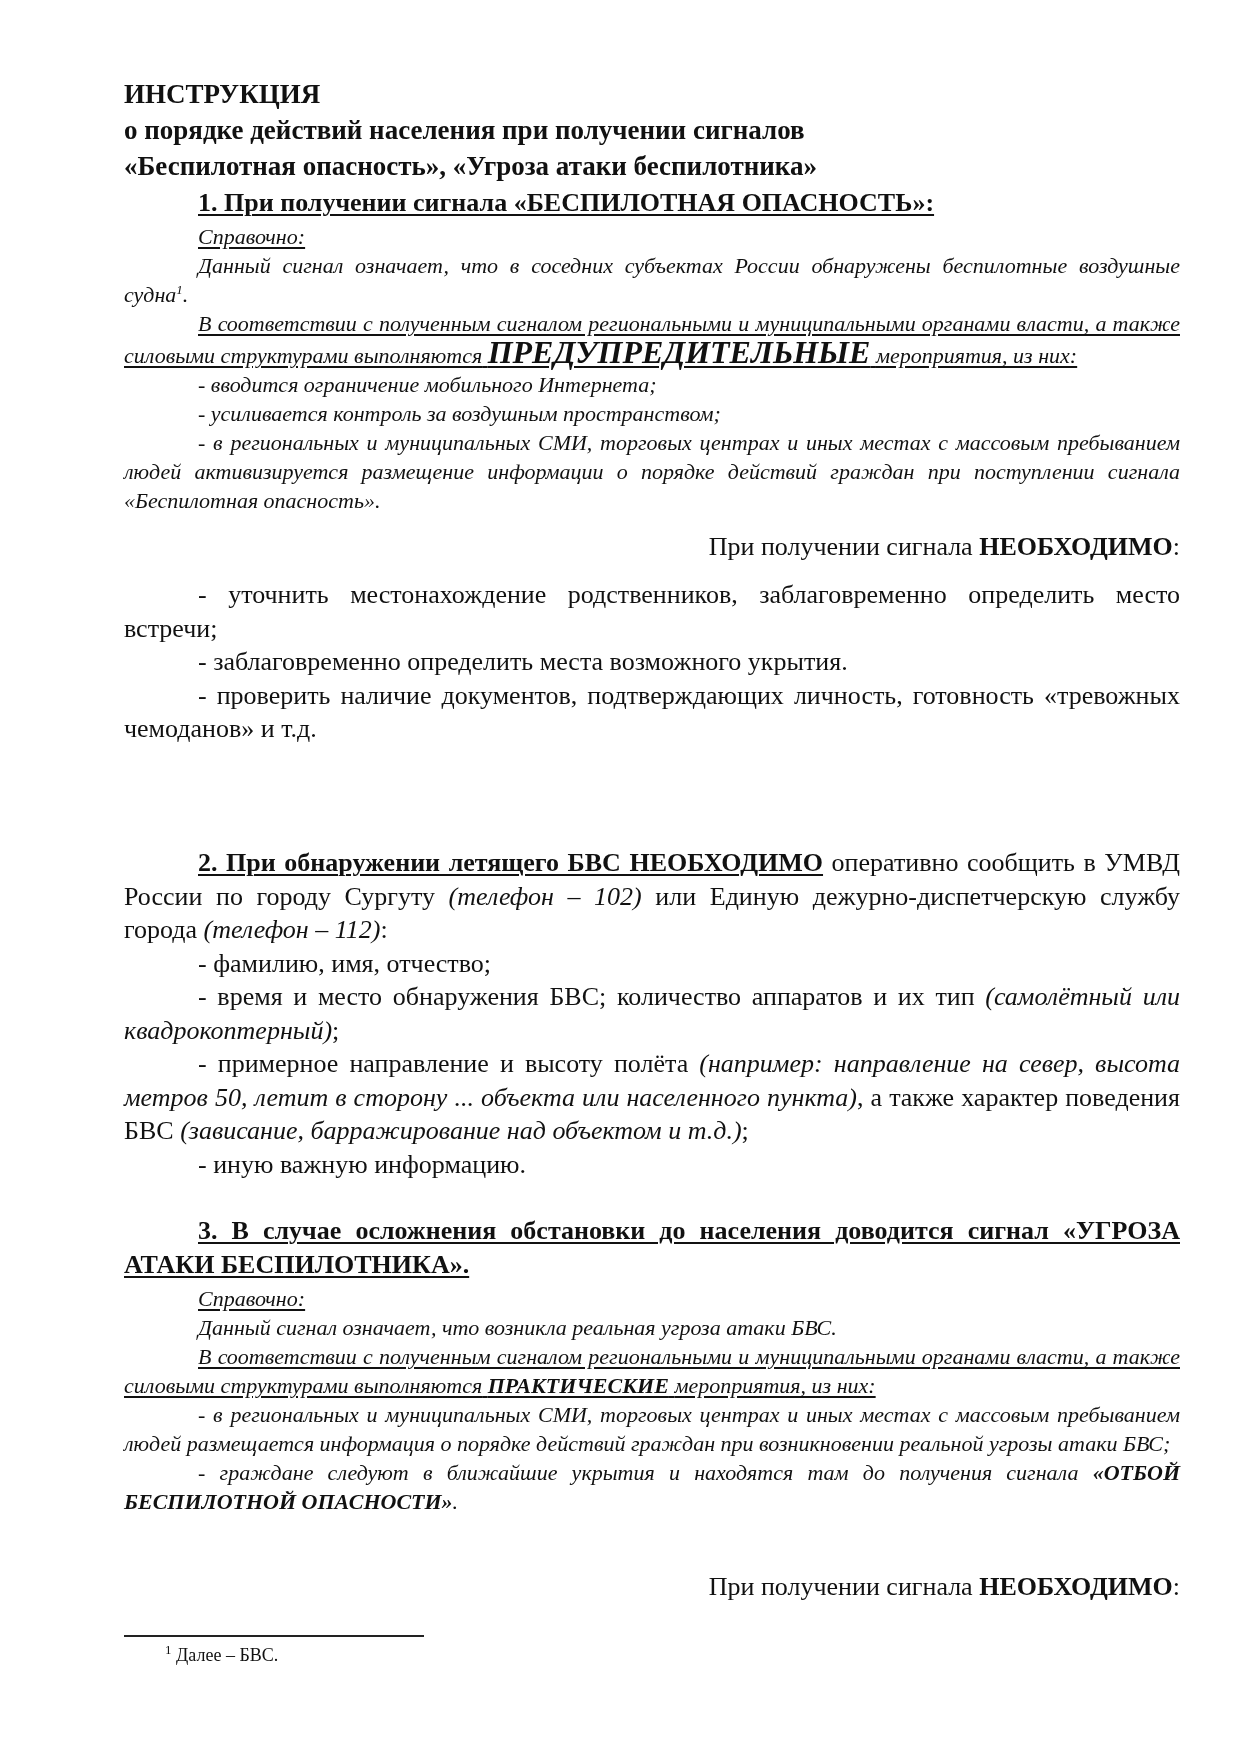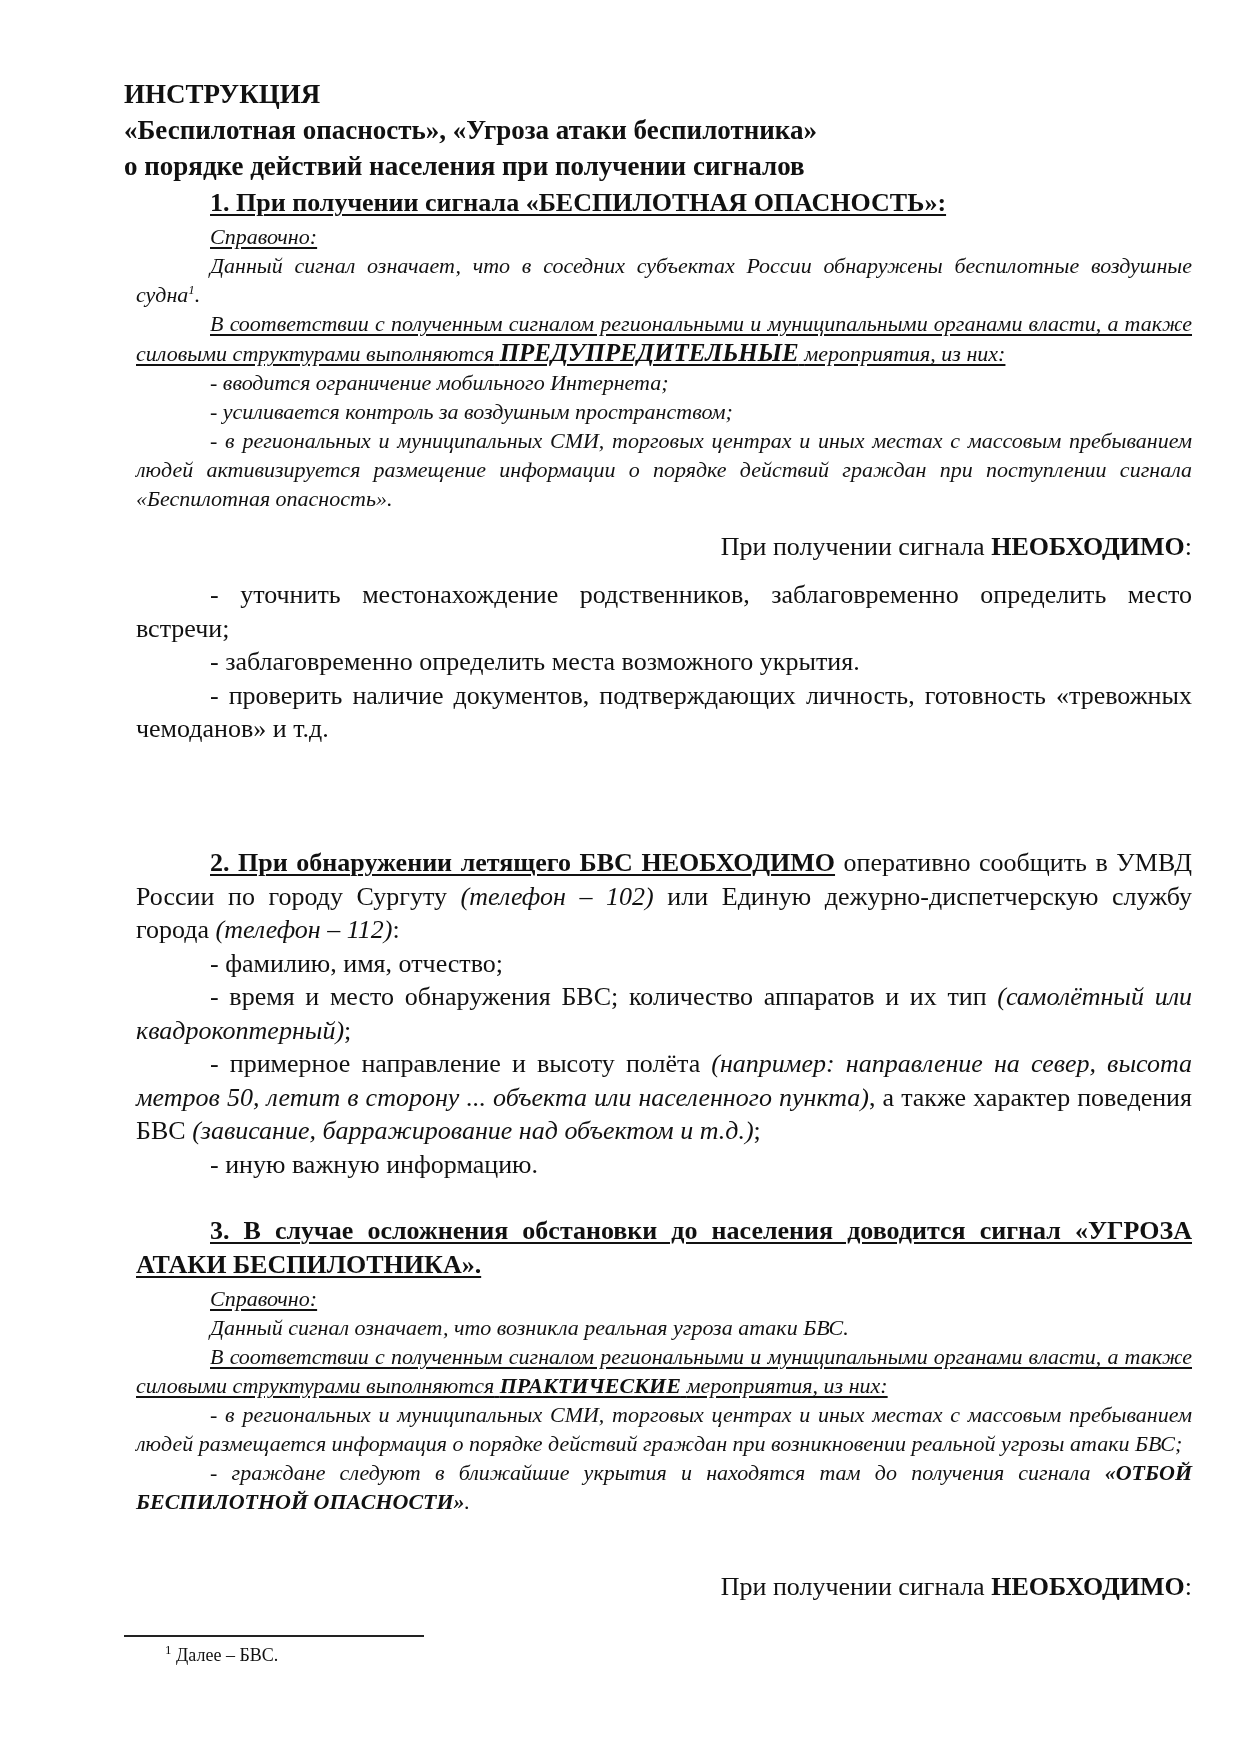--- a/index.html
+++ b/index.html
@@ -1,18 +1,18 @@
 <!DOCTYPE html>
 <html><head>
 <meta charset="utf-8">
 <style>
   html, body { margin: 0; padding: 0; background: #ffffff; }
   body { width: 1240px; height: 1754px; position: relative; overflow: hidden; color: #111; }
   .page { position: absolute; left: 0; top: 0; width: 1240px; height: 1754px; }
-  .text { position: absolute; left: 136px; width: 1056px; }
+  .text { position: absolute; left: 124px; width: 1056px; }
   .title-block { position: absolute; left: 124px; width: 1056px; top: 76px; 
     font-family: "Liberation Serif", serif; font-weight: bold; font-size: 27px; line-height: 36px; }
   .h { font-family: "Liberation Serif", serif; font-weight: bold; font-size: 26px; line-height: 34px; }
   .u { text-decoration: underline; text-decoration-thickness: 2px; text-underline-offset: 3px; }
   .ref { font-family: "Liberation Serif", serif; font-style: italic; font-size: 22px; line-height: 29px; text-align: justify; }
   .body { font-family: "Liberation Serif", serif; font-size: 26px; line-height: 33.5px; text-align: justify; }
   .indent { text-indent: 74px; }
   .ind-para { text-indent: 74px; margin: 0; }
   p { margin: 0; }
   .center { text-align: right; }
@@ -21,32 +21,32 @@
   .footnote-rule { position: absolute; left: 124px; top: 1635px; width: 300px; height: 2px; background: #222; }
   .footnote { position: absolute; left: 165px; top: 1645px; font-family: "Liberation Serif", serif; font-size: 18px; }
 </style>
 </head>
 <body>
 
 <div class="page">
 
   <div class="title-block">
     <div>ИНСТРУКЦИЯ</div>
+    <div>о порядке действий населения при получении сигналов</div>
     <div>«Беспилотная опасность», «Угроза атаки беспилотника»</div>
-    <div>о порядке действий населения при получении сигналов</div>
   </div>
 
   <div class="text h indent" style="top:186px;">
     <span class="u">1. При получении сигнала «БЕСПИЛОТНАЯ ОПАСНОСТЬ»:</span>
   </div>
 
   <div class="text ref" style="top:222px;">
     <p class="ind-para"><span class="u">Справочно:</span></p>
     <p class="ind-para"><span>Данный сигнал означает, что в соседних субъектах России обнаружены беспилотные воздушные судна</span><sup>1</sup><span>.</span></p>
-    <p class="ind-para u"><span>В соответствии с полученным сигналом региональными и муниципальными органами власти, а также силовыми структурами выполняются</span> <b class="bi" style="font-size:25px;">ПРЕДУПРЕДИТЕЛЬНЫЕ</b> <span>мероприятия, из них:</span></p>
+    <p class="ind-para u"><span>В соответствии с полученным сигналом региональными и муниципальными органами власти, а также силовыми структурами выполняются</span> <b class="bi" style="font-size:32px;">ПРЕДУПРЕДИТЕЛЬНЫЕ</b> <span>мероприятия, из них:</span></p>
     <p class="ind-para">- вводится ограничение мобильного Интернета;</p>
     <p class="ind-para">- усиливается контроль за воздушным пространством;</p>
     <p class="ind-para">- в региональных и муниципальных СМИ, торговых центрах и иных местах с массовым пребыванием людей активизируется размещение информации о порядке действий граждан при поступлении сигнала «Беспилотная опасность».</p>
   </div>
 
   <div class="text body center" style="top:530px;">
     <span>При получении сигнала</span> <b>НЕОБХОДИМО</b><span>:</span>
   </div>
 
   <div class="text body" style="top:578px;">

